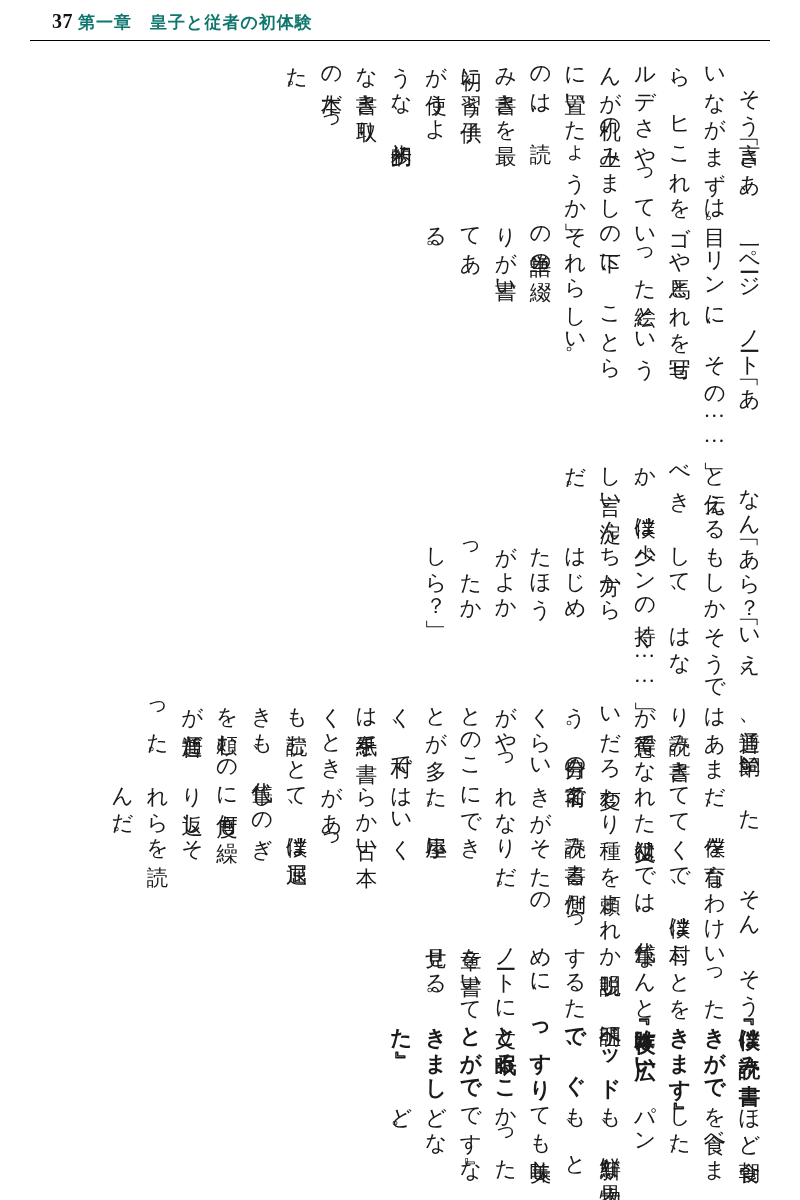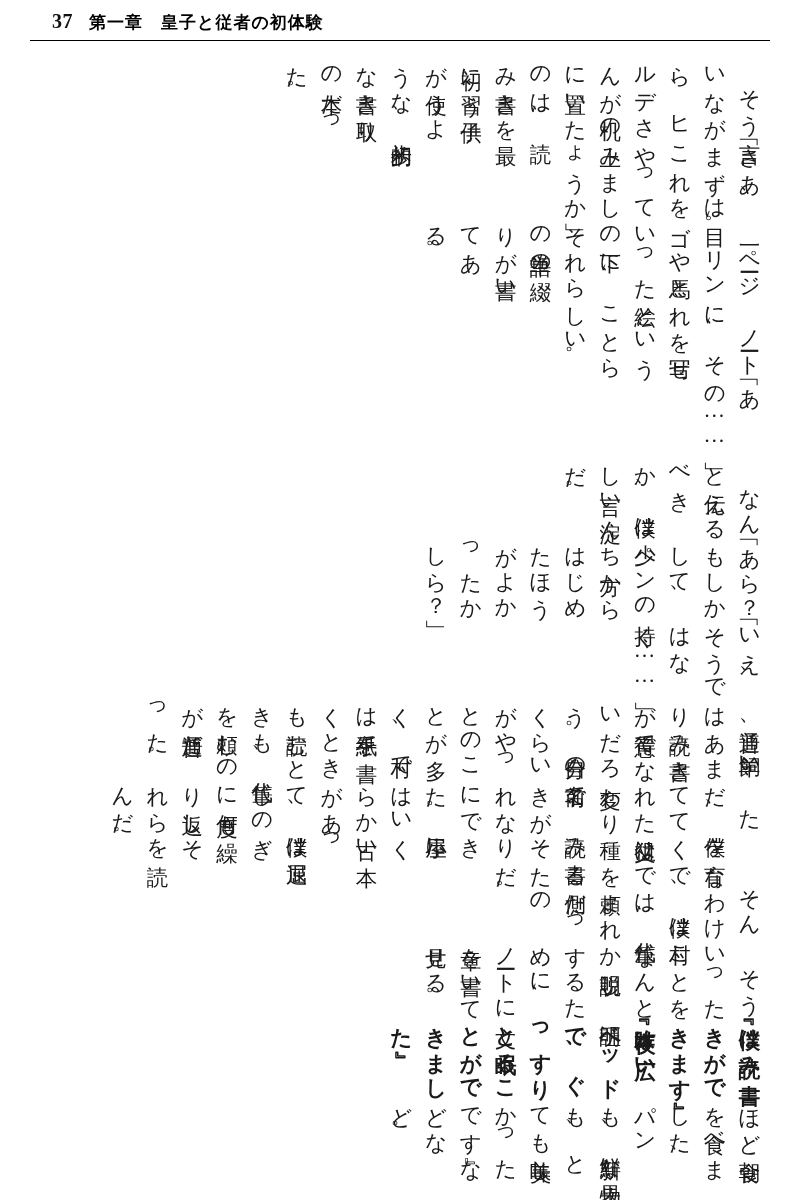--- a/index.html
+++ b/index.html
@@ -23,33 +23,33 @@
   }
   
   .header {
     position: absolute;
     top: 10px;
     left: 52px;
     right: 52px;
     height: 30px;
     display: flex;
     align-items: baseline;
-    gap: 16px;
+    gap: 5px;
   }
   .page-number {
     font-size: 20px;
     font-weight: bold;
     letter-spacing: 0.5px;
     color: #111;
   }
   .chapter-title {
     font-size: 17px;
     font-weight: bold;
     letter-spacing: 1px;
-    color: #000000;
+    color: #0f766e;
   }
   .rule {
     position: absolute;
     top: 40px;
     left: 30px;
     right: 30px;
     height: 1px;
     background: #000;
   }
   

